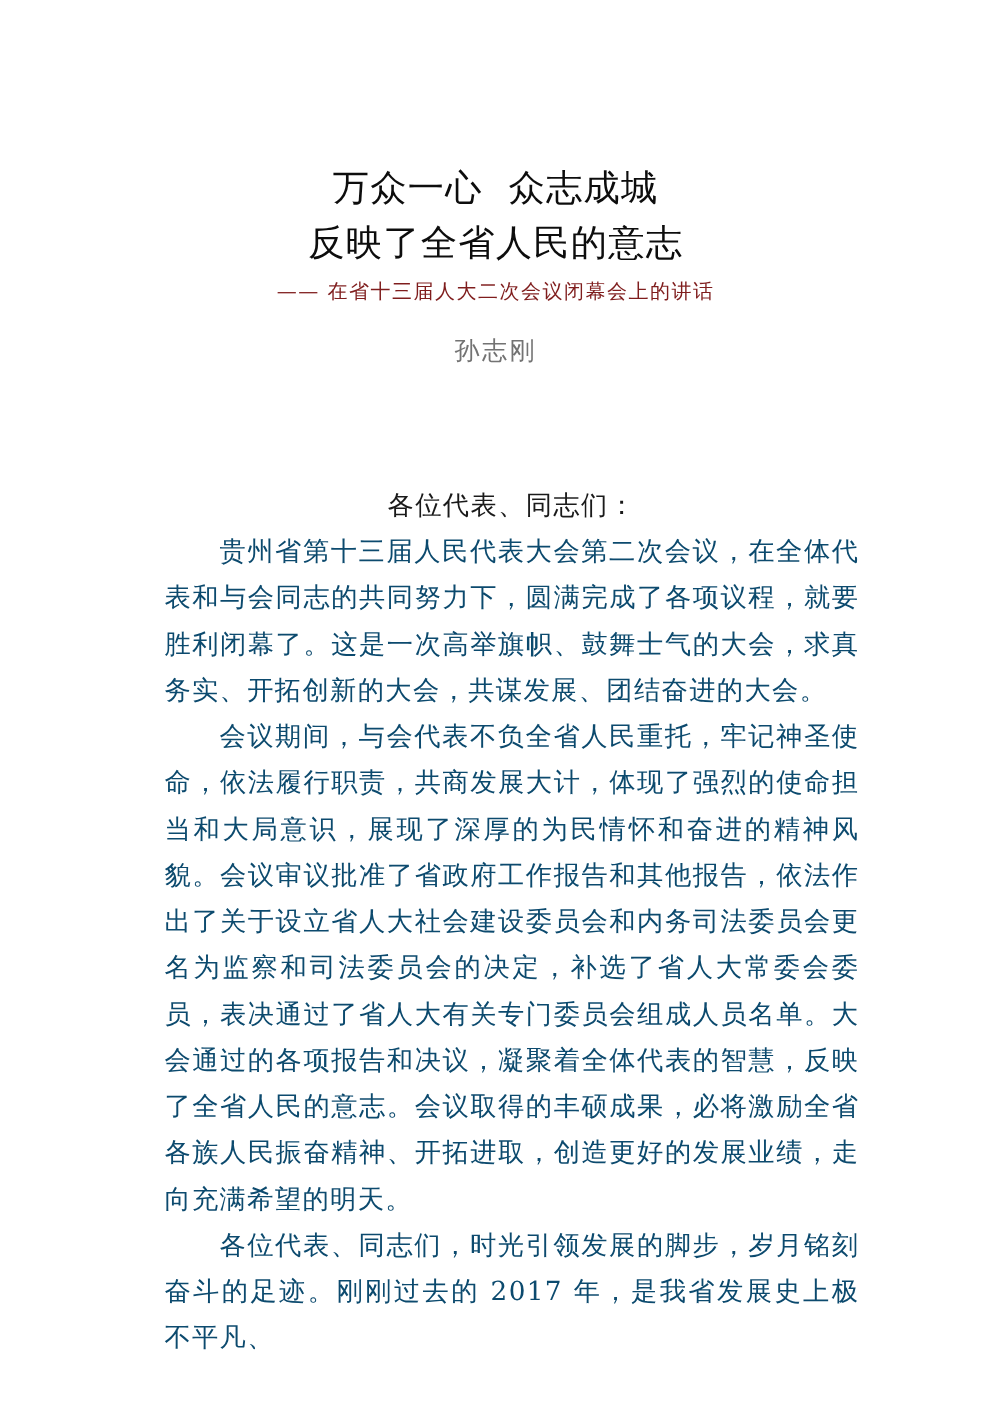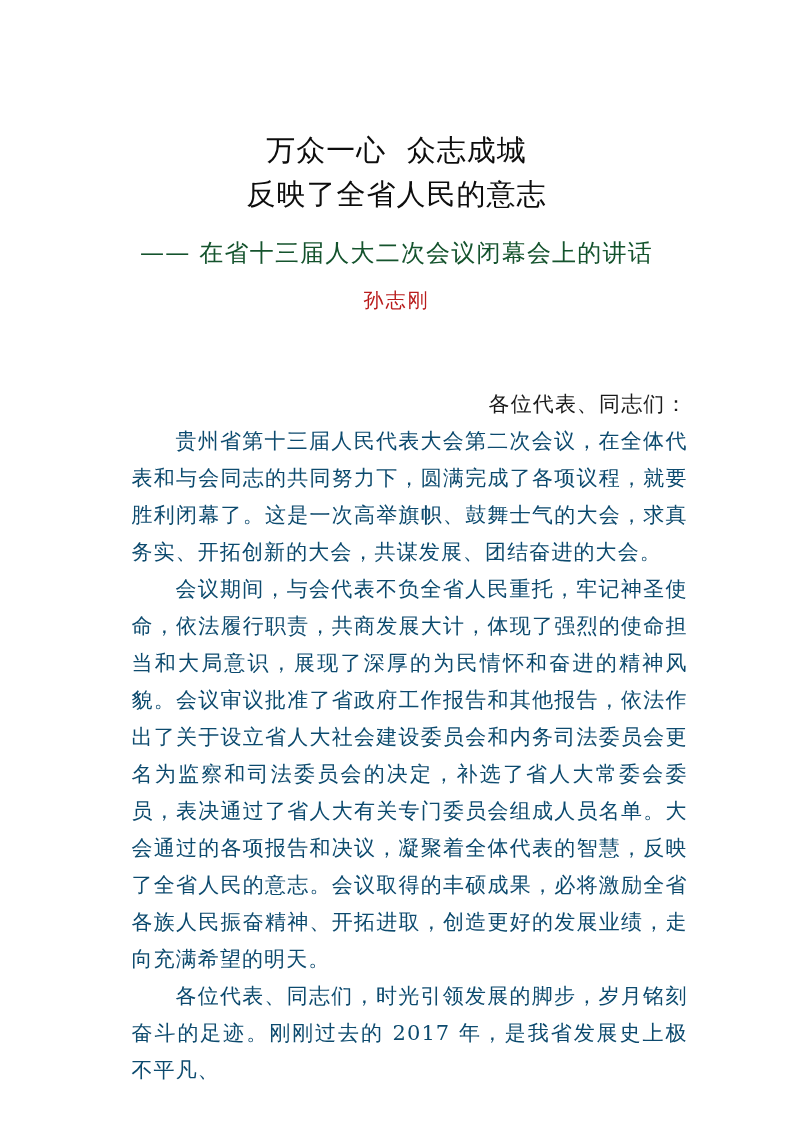--- a/index.html
+++ b/index.html
@@ -32,36 +32,36 @@
   .doc-title-line {
     font-family: "DejaVu Serif", "Liberation Serif", serif;
     font-size: 29px;
     line-height: 44px;
     letter-spacing: 1px;
     color: #0d0d0d;
     white-space: pre;
   }
 
   .subtitle-line {
-    margin-top: 20px;
+    margin-top: 0;
     font-family: "DejaVu Serif", "Liberation Serif", serif;
-    font-size: 24px;
+    font-size: 16px;
     line-height: 34px;
     letter-spacing: 1.2px;
-    color: #14532d;
+    color: #7f1d1d;
     white-space: pre;
   }
 
   .author-line {
     margin-top: 14px;
     font-family: "DejaVu Serif", "Liberation Serif", serif;
     font-size: 20px;
     line-height: 32px;
     letter-spacing: 2px;
-    color: #b91c1c;
+    color: #737373;
     white-space: pre;
   }
 
   .date-line {
     margin-top: 13px;
     font-family: "DejaVu Serif", "Liberation Serif", serif;
     font-size: 20px;
     line-height: 32px;
     letter-spacing: 0.5px;
     color: #151515;
@@ -75,21 +75,21 @@
     top: 386px;
     width: 556px;
   }
 
   .salutation {
     font-family: "DejaVu Serif", "Liberation Serif", serif;
     font-size: 21px;
     line-height: 37px;
     letter-spacing: 1.1px;
     color: #1a1a1a;
-    text-align: right;
+    text-align: center;
     white-space: pre;
   }
 
   .para {
     font-family: "DejaVu Serif", "Liberation Serif", serif;
     font-size: 21px;
     line-height: 37px;
     letter-spacing: 1.1px;
     color: #0c4a6e;
     text-align: justify;

